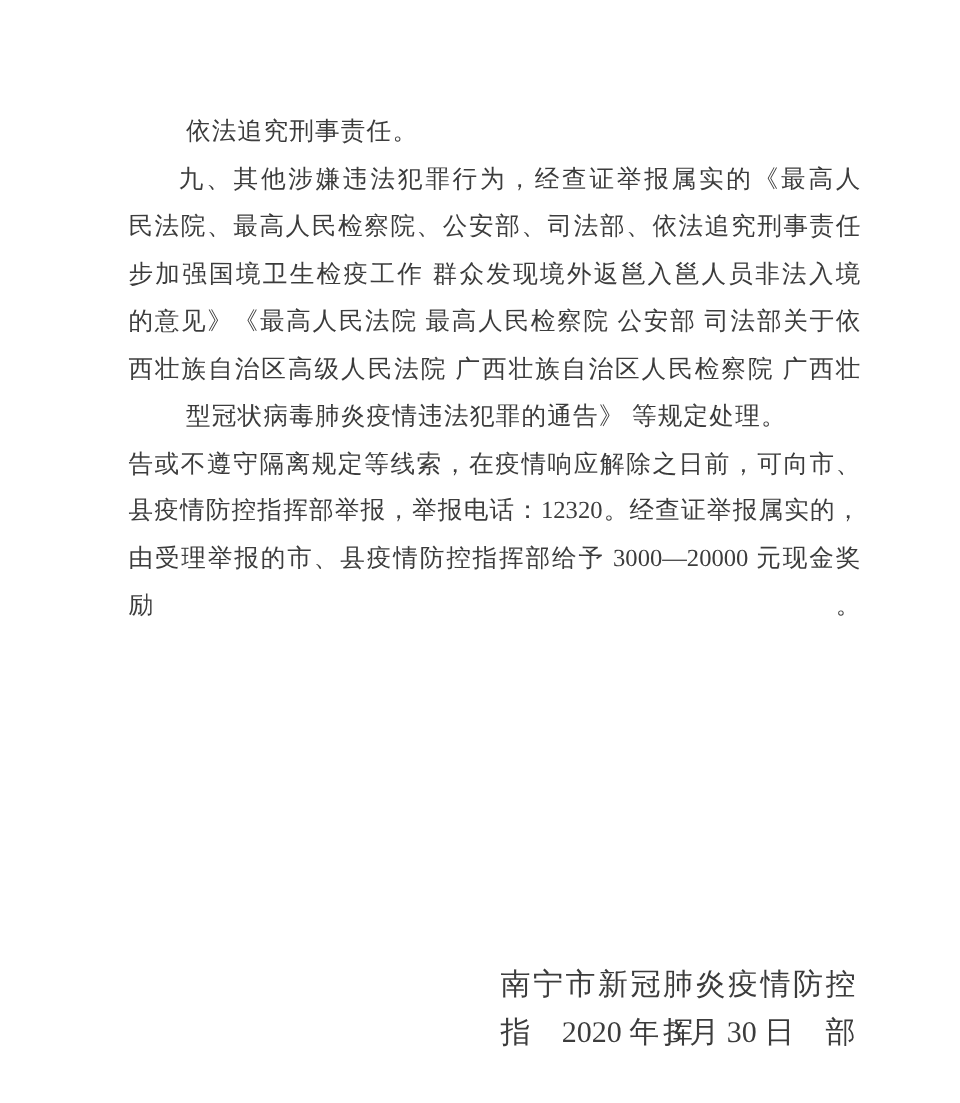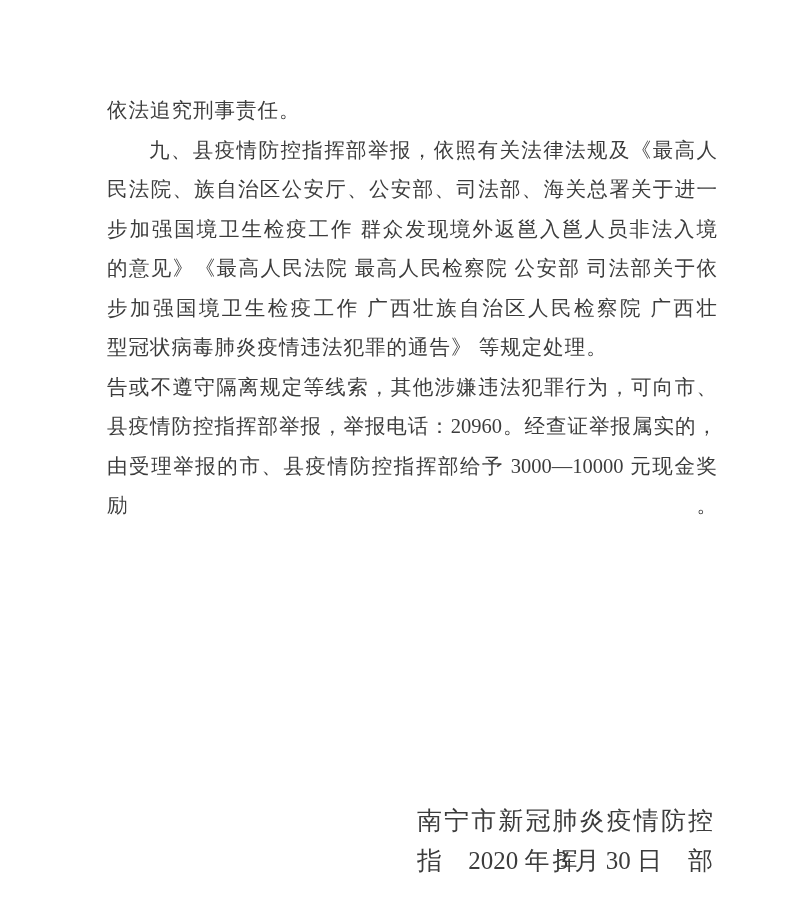--- a/index.html
+++ b/index.html
@@ -30,20 +30,21 @@
     text-align-last: justify;
     -moz-text-align-last: justify;
     text-justify: inter-ideograph;
     white-space: pre-wrap;
   }
   .line.nojust {
     text-align: right;
     text-align-last: left;
     -moz-text-align-last: left;
     letter-spacing: 1px;
+    margin-left: 48px;
   }
   .line.ind {
     text-indent: 42px;
   }
   .sig-block {
     position: absolute;
     left: 417px;
     top: 801px;
     width: 296px;
     font-size: 25px;
@@ -64,29 +65,29 @@
     white-space: pre-wrap;
   }
 </style>
 </head>
 <body>
 
 <div class="page">
 
   <div class="doc-body">
     <div class="line nojust">依法追究刑事责任。</div>
-    <div class="line ind">九、县疫情防控指挥部举报，依照有关法律法规及《最高人</div>
-    <div class="line">民法院、族自治区公安厅、公安部、司法部、海关总署关于进一</div>
+    <div class="line ind">九、其他涉嫌违法犯罪行为，经查证举报属实的《最高人</div>
+    <div class="line">民法院、最高人民检察院、公安部、司法部、依法追究刑事责任</div>
     <div class="line">步加强国境卫生检疫工作 群众发现境外返邕入邕人员非法入境</div>
     <div class="line">的意见》《最高人民法院 最高人民检察院 公安部 司法部关于依</div>
-    <div class="line">步加强国境卫生检疫工作 广西壮族自治区人民检察院 广西壮</div>
+    <div class="line">西壮族自治区高级人民法院 广西壮族自治区人民检察院 广西壮</div>
     <div class="line nojust">型冠状病毒肺炎疫情违法犯罪的通告》 等规定处理。</div>
-    <div class="line">告或不遵守隔离规定等线索，其他涉嫌违法犯罪行为，可向市、</div>
-    <div class="line">县疫情防控指挥部举报，举报电话：20960。经查证举报属实的，</div>
-    <div class="line">由受理举报的市、县疫情防控指挥部给予 3000—10000 元现金奖励。</div>
+    <div class="line">告或不遵守隔离规定等线索，在疫情响应解除之日前，可向市、</div>
+    <div class="line">县疫情防控指挥部举报，举报电话：12320。经查证举报属实的，</div>
+    <div class="line">由受理举报的市、县疫情防控指挥部给予 3000—20000 元现金奖励。</div>
   </div>
 
   <div class="sig-block">
     <div class="sig-name">南宁市新冠肺炎疫情防控指挥部</div>
     <div class="sig-date">2020 年 3 月 30 日</div>
   </div>
 
 </div>
 
 </body></html>

